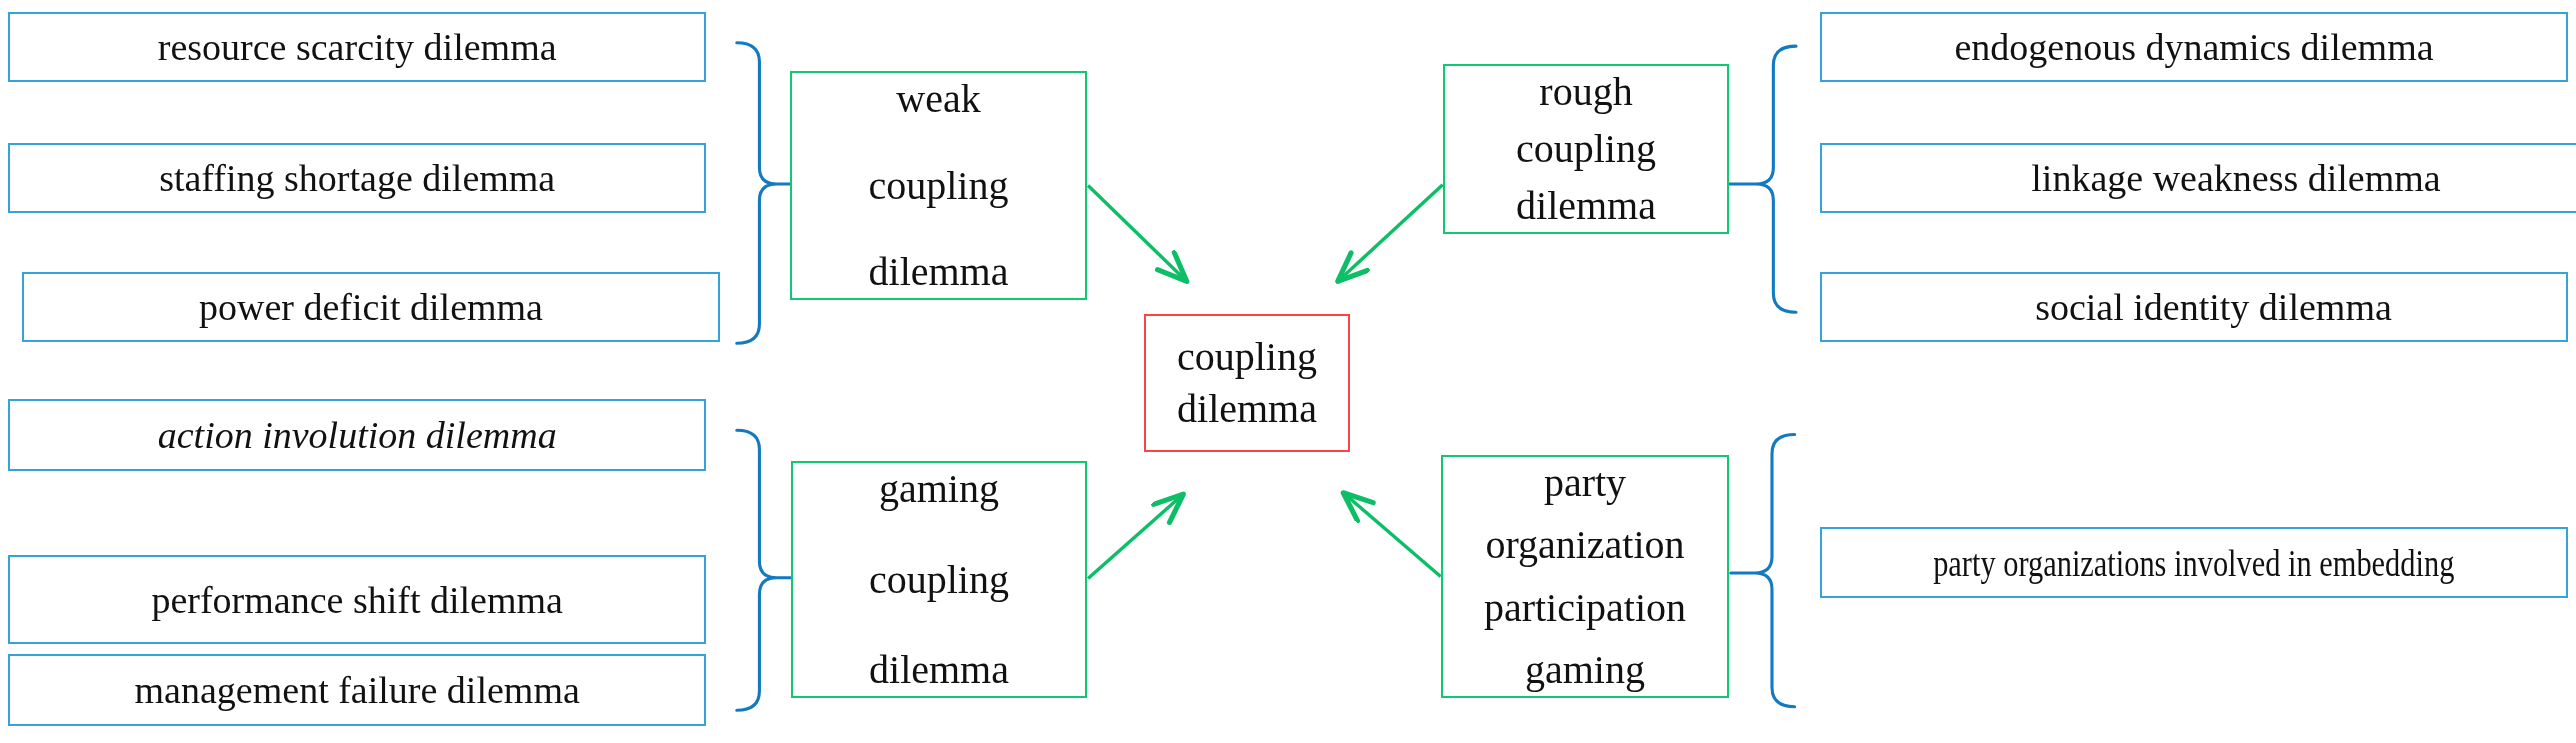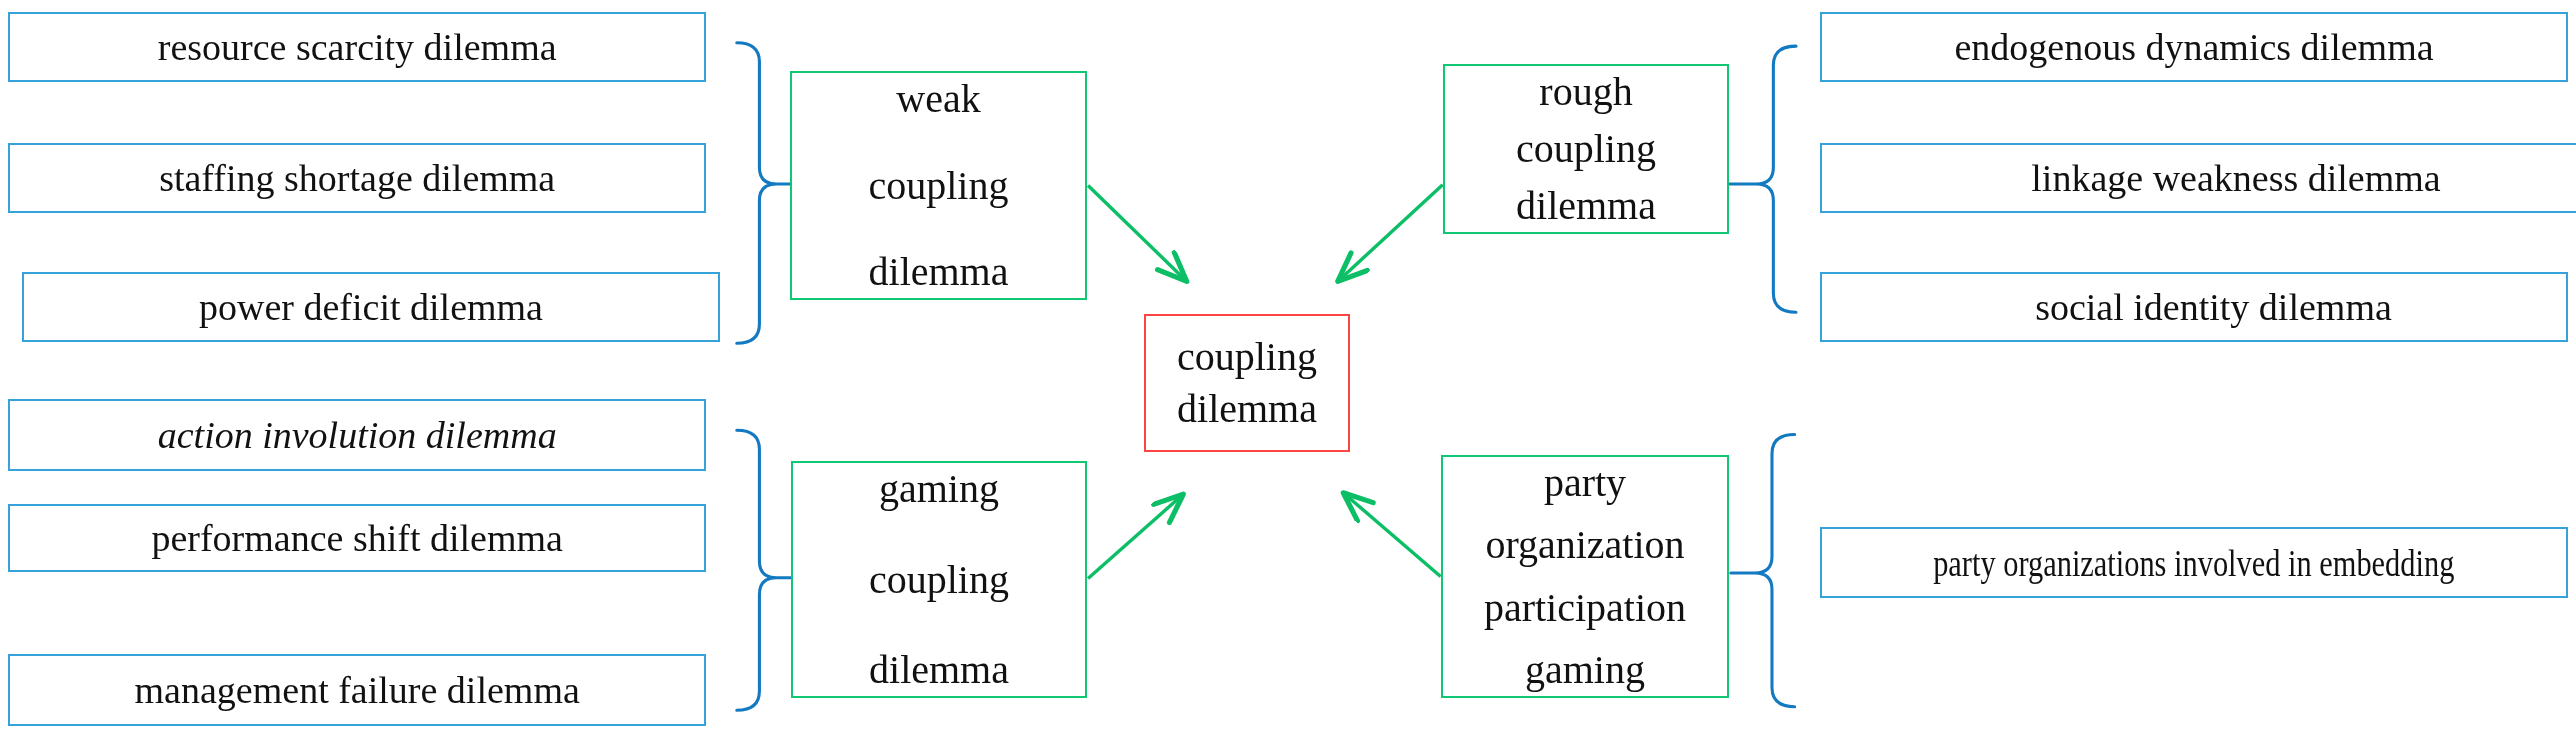--- a/index.html
+++ b/index.html
@@ -77,21 +77,21 @@
   <div class="item" style="left:8.2px;top:143px;width:698px;height:70px;">
     <span class="lbl">staffing shortage dilemma</span>
   </div>
   <div class="item" style="left:22px;top:272px;width:698px;height:70px;">
     <span class="lbl">power deficit dilemma</span>
   </div>
 
   <div class="item" style="left:8.2px;top:399px;width:698px;height:72px;font-style:italic;">
     <span class="lbl">action involution dilemma</span>
   </div>
-  <div class="item" style="left:8.2px;top:504px;width:698px;height:68px;">
+  <div class="item" style="left:8.2px;top:555px;width:698px;height:89px;">
     <span class="lbl">performance shift dilemma</span>
   </div>
   <div class="item" style="left:8.2px;top:654px;width:698px;height:72px;">
     <span class="lbl">management failure dilemma</span>
   </div>
 
   <div class="item" style="left:1820px;top:12.3px;width:748px;height:70px;">
     <span class="lbl">endogenous dynamics dilemma</span>
   </div>
   <div class="item" style="left:1820px;top:143px;width:832px;height:70px;">

